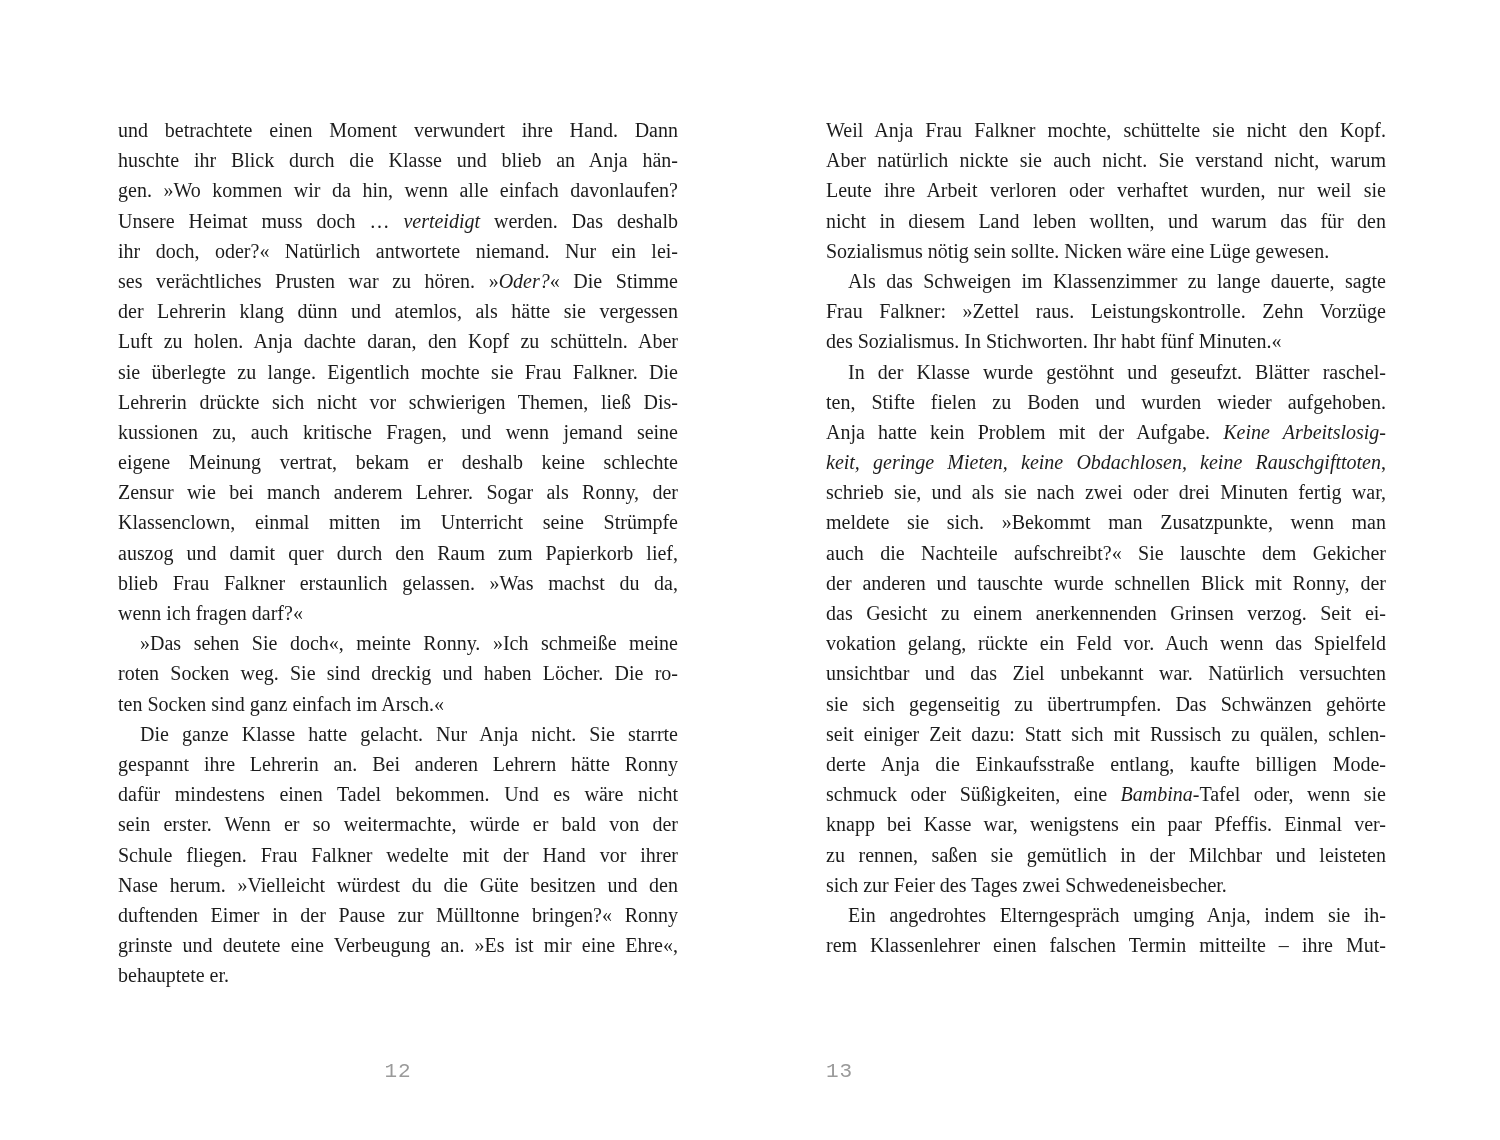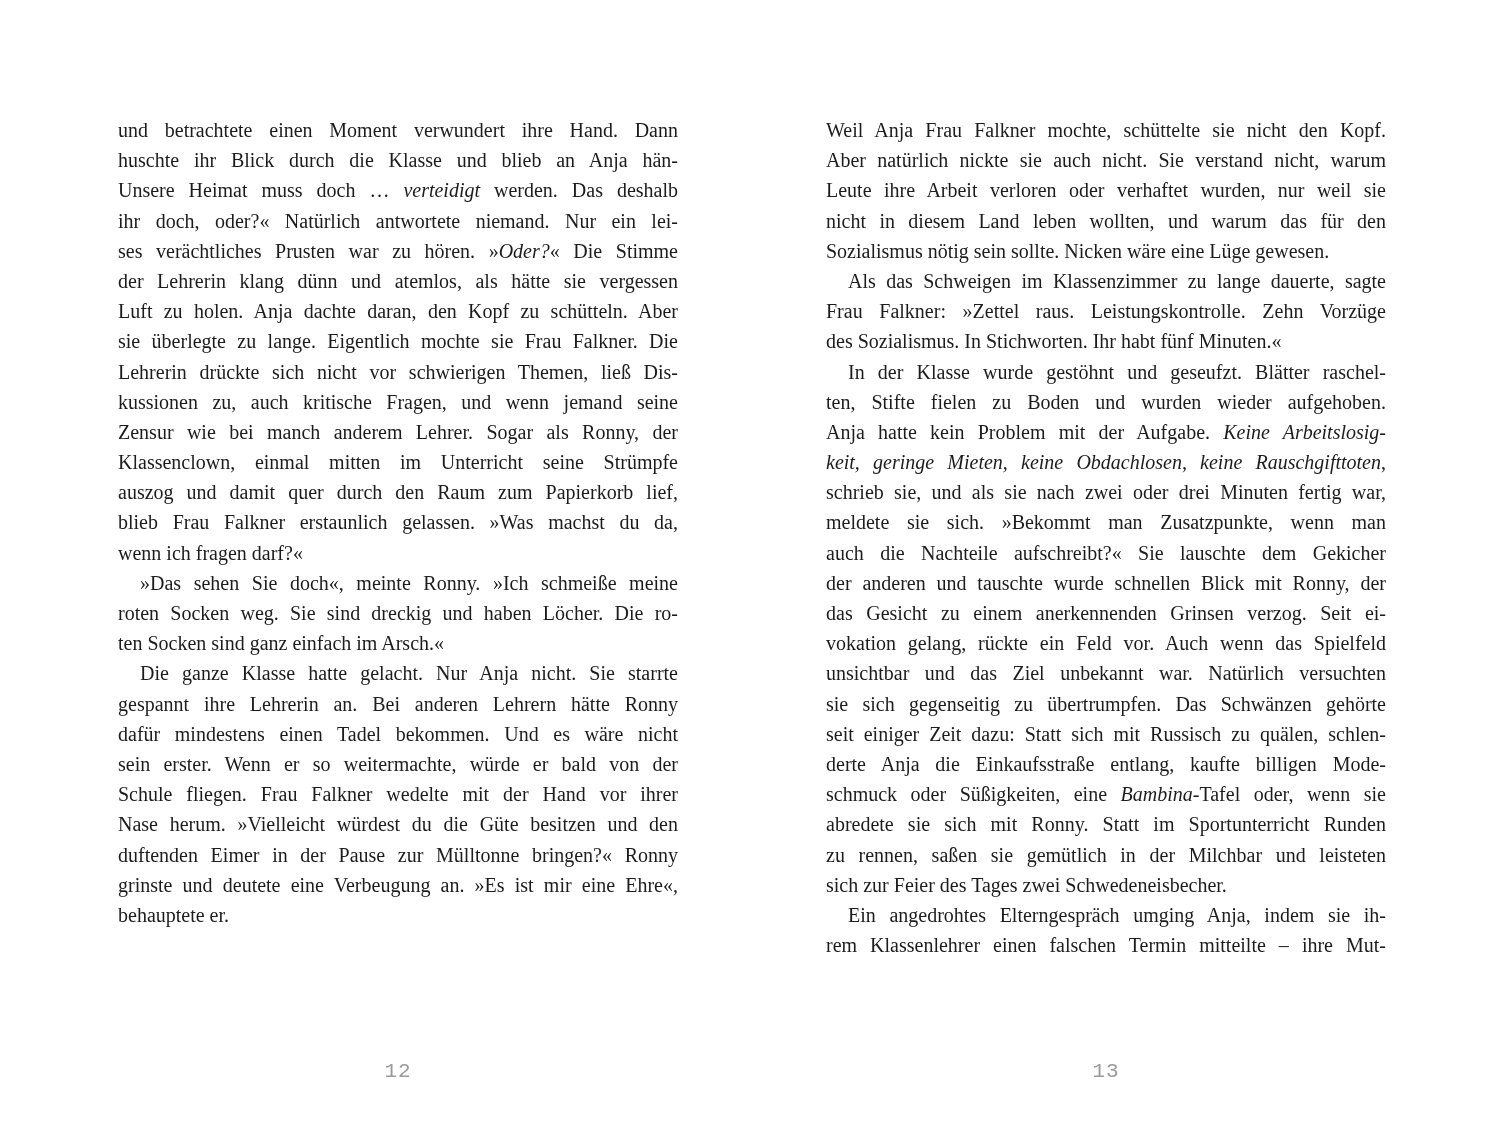--- a/index.html
+++ b/index.html
@@ -44,39 +44,41 @@
   .pagenum {
     position: absolute;
     top: 1024px;
     width: 560px;
     font-family: "Liberation Mono", monospace;
     font-size: 21px;
     letter-spacing: 1px;
     color: #9a9a9a;
   }
   .pagenum.num-left  { text-align: center; }
-  .pagenum.num-right { text-align: center; }
+  .pagenum.num-right { text-align: left; }
 </style>
 </head>
 <body>
 
 <div class="spread">
 
   <div class="page left">
     <div class="text-block">
         <div class="line"><span>und betrachtete einen Moment verwundert ihre Hand. Dann</span></div>
         <div class="line"><span>huschte ihr Blick durch die Klasse und blieb an Anja hän-</span></div>
+        <div class="line"><span>gen. »Wo kommen wir da hin, wenn alle einfach davonlaufen?</span></div>
         <div class="line"><span>Unsere Heimat muss doch … </span><em>verteidigt</em><span> werden. Das deshalb</span></div>
         <div class="line"><span>ihr doch, oder?« Natürlich antwortete niemand. Nur ein lei-</span></div>
         <div class="line"><span>ses verächtliches Prusten war zu hören. »</span><em>Oder?</em><span>« Die Stimme</span></div>
         <div class="line"><span>der Lehrerin klang dünn und atemlos, als hätte sie vergessen</span></div>
         <div class="line"><span>Luft zu holen. Anja dachte daran, den Kopf zu schütteln. Aber</span></div>
         <div class="line"><span>sie überlegte zu lange. Eigentlich mochte sie Frau Falkner. Die</span></div>
         <div class="line"><span>Lehrerin drückte sich nicht vor schwierigen Themen, ließ Dis-</span></div>
         <div class="line"><span>kussionen zu, auch kritische Fragen, und wenn jemand seine</span></div>
+        <div class="line"><span>eigene Meinung vertrat, bekam er deshalb keine schlechte</span></div>
         <div class="line"><span>Zensur wie bei manch anderem Lehrer. Sogar als Ronny, der</span></div>
         <div class="line"><span>Klassenclown, einmal mitten im Unterricht seine Strümpfe</span></div>
         <div class="line"><span>auszog und damit quer durch den Raum zum Papierkorb lief,</span></div>
         <div class="line"><span>blieb Frau Falkner erstaunlich gelassen. »Was machst du da,</span></div>
         <div class="line end"><span>wenn ich fragen darf?«</span></div>
         <div class="line indent"><span>»Das sehen Sie doch«, meinte Ronny. »Ich schmeiße meine</span></div>
         <div class="line"><span>roten Socken weg. Sie sind dreckig und haben Löcher. Die ro-</span></div>
         <div class="line end"><span>ten Socken sind ganz einfach im Arsch.«</span></div>
         <div class="line indent"><span>Die ganze Klasse hatte gelacht. Nur Anja nicht. Sie starrte</span></div>
         <div class="line"><span>gespannt ihre Lehrerin an. Bei anderen Lehrern hätte Ronny</span></div>
@@ -109,21 +111,21 @@
         <div class="line"><span>meldete sie sich. »Bekommt man Zusatzpunkte, wenn man</span></div>
         <div class="line"><span>auch die Nachteile aufschreibt?« Sie lauschte dem Gekicher</span></div>
         <div class="line"><span>der anderen und tauschte wurde schnellen Blick mit Ronny, der</span></div>
         <div class="line"><span>das Gesicht zu einem anerkennenden Grinsen verzog. Seit ei-</span></div>
         <div class="line"><span>vokation gelang, rückte ein Feld vor. Auch wenn das Spielfeld</span></div>
         <div class="line"><span>unsichtbar und das Ziel unbekannt war. Natürlich versuchten</span></div>
         <div class="line"><span>sie sich gegenseitig zu übertrumpfen. Das Schwänzen gehörte</span></div>
         <div class="line"><span>seit einiger Zeit dazu: Statt sich mit Russisch zu quälen, schlen-</span></div>
         <div class="line"><span>derte Anja die Einkaufsstraße entlang, kaufte billigen Mode-</span></div>
         <div class="line"><span>schmuck oder Süßigkeiten, eine </span><em>Bambina</em><span>-Tafel oder, wenn sie</span></div>
-        <div class="line"><span>abredete sie sich mit Ronny. Statt im Sportunterricht Runden</span></div>
+        <div class="line"><span>knapp bei Kasse war, wenigstens ein paar Pfeffis. Einmal ver-</span></div>
         <div class="line"><span>zu rennen, saßen sie gemütlich in der Milchbar und leisteten</span></div>
         <div class="line end"><span>sich zur Feier des Tages zwei Schwedeneisbecher.</span></div>
         <div class="line indent"><span>Ein angedrohtes Elterngespräch umging Anja, indem sie ih-</span></div>
         <div class="line"><span>rem Klassenlehrer einen falschen Termin mitteilte – ihre Mut-</span></div>
       </div>
     <div class="pagenum num-right">13</div>
   </div>
 
 </div>
 

